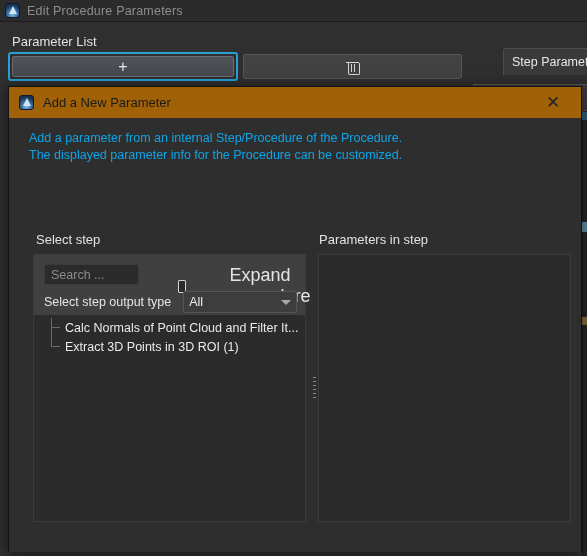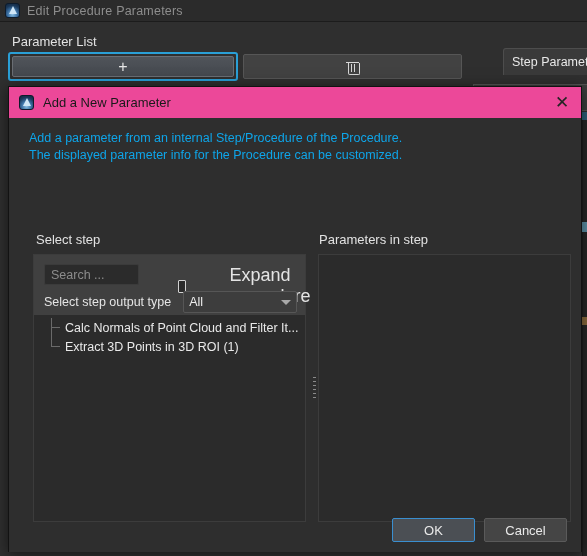--- a/index.html
+++ b/index.html
@@ -108,22 +108,22 @@
   #sliver-mark3 { position: absolute; right: 0; top: 205px; width: 5px; height: 8px; background: #8a6a3c; }
 
   
   #dialog {
     position: absolute; left: 8px; top: 86px; width: 574px; height: 466px;
     background: #2e2e2e;
     border: 1px solid #121212;
     box-shadow: 0 2px 14px rgba(0,0,0,.55);
   }
   #dialog-titlebar {
-    height: 31px; background: #ec4899;
-    display: flex; align-items: center; padding: 0 7px 0 10px;
+    height: 31px; background: #a16207;
+    display: flex; align-items: center; padding: 0 16px 0 10px;
   }
   #dialog-title-txt {
     margin-left: 9px; font-size: 13px; color: #1a1a1a; flex: 1;
   }
   #dialog-close {
     width: 24px; height: 24px; display: flex; align-items: center; justify-content: center;
     color: #242424; font-size: 17px; line-height: 1;
   }
 
   #dialog-body { position: relative; height: 434px; background: #2e2e2e; padding: 0; }
@@ -320,18 +320,14 @@
         <div class="tree-item">Extract 3D Points in 3D ROI (1)</div>
       </div>
     </div>
 
     <div id="splitter">
       <div id="splitter-grip"></div>
     </div>
 
     <div id="right-panel"></div>
 
-    <div id="dialog-buttons">
-      <div class="dlg-btn" id="ok-button">OK</div>
-      <div class="dlg-btn" id="cancel-button">Cancel</div>
-    </div>
   </div>
 </div>
 
 </body></html>

